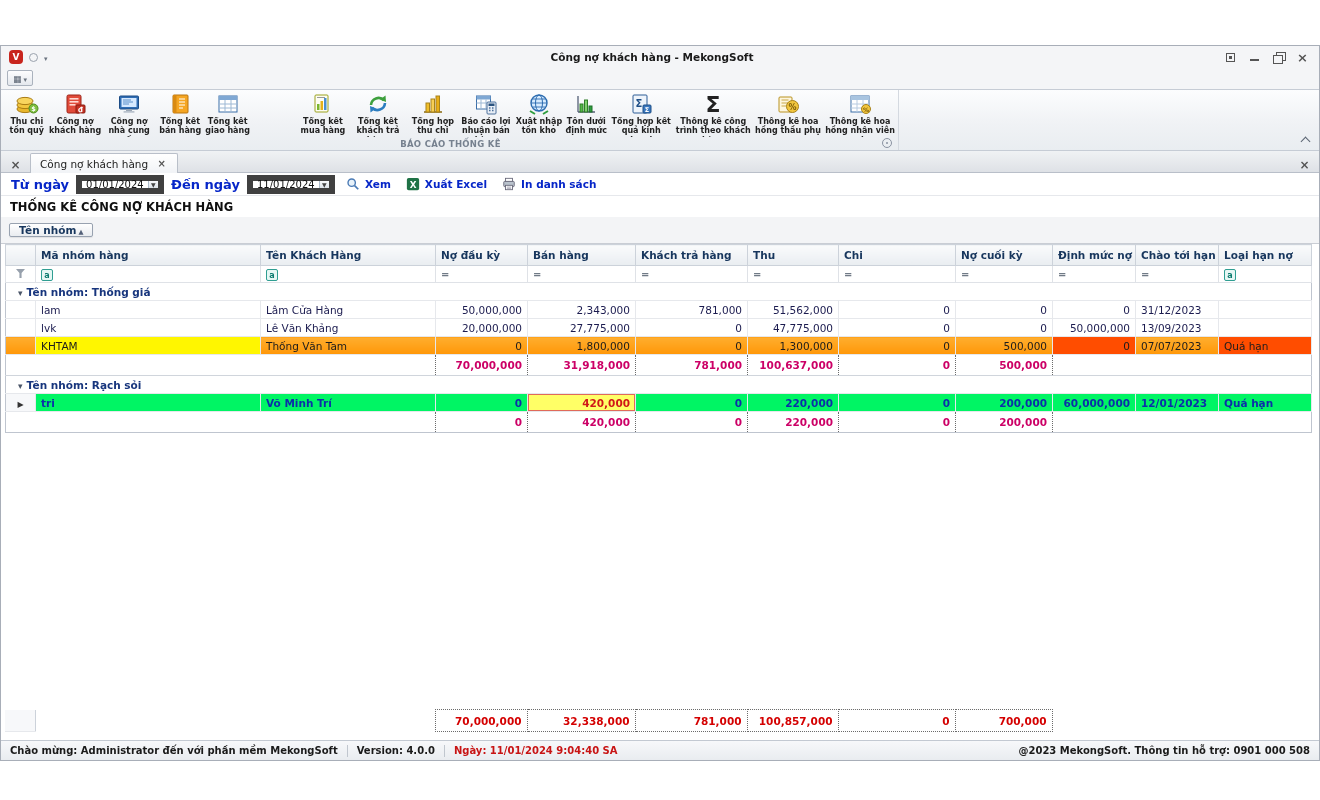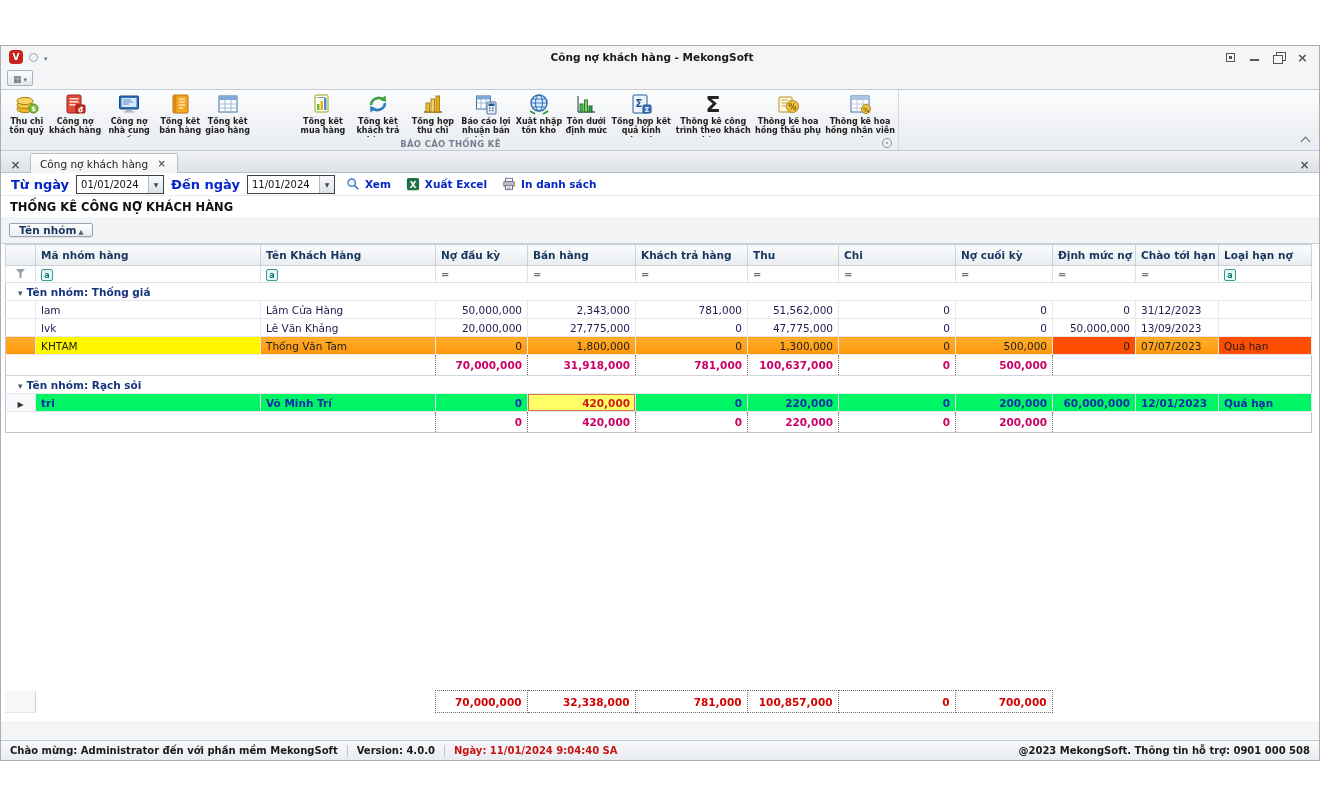--- a/index.html
+++ b/index.html
@@ -49,21 +49,21 @@
   
   .docstrip { height:22px; flex:0 0 22px; background:linear-gradient(#f0f2f4,#dee1e6); border-bottom:1px solid #b9bfc9; display:flex; align-items:flex-end; padding:0 8px;}
   .xicon { width:13px; height:14px; display:inline-flex; align-items:center; justify-content:center; color:#555; cursor:default;}
   .xicon::before { content:"×"; font-size:12px; font-weight:bold;}
   .doctab { margin-left:8px; height:20px; padding:0 9px; display:flex; align-items:center; gap:7px; background:linear-gradient(#ffffff,#f1f3f6); border:1px solid #b9bfc9; border-bottom:none; border-radius:2px 2px 0 0; font-size:10.5px; color:#222; position:relative; top:1px;}
   .doctab .xicon::before { font-size:10px;}
   .docstrip .right { margin-left:auto;}
   
   .filterbar { height:23px; flex:0 0 23px; background:#ffffff; display:flex; align-items:center; padding-left:10px; gap:7px; border-bottom:1px solid #e6e8ec;}
   .fb-label { color:#0626c8; font-weight:bold; font-size:13px;}
-  .dateedit { display:inline-flex; width:88px; height:19px; border:1px solid #404040; background:#fff; align-items:center;}
+  .dateedit { display:inline-flex; width:88px; height:19px; border:6px solid #404040; background:#fff; align-items:center;}
   .dateedit .val { flex:1; padding:0 4px; font-size:10px; color:#111; white-space:nowrap;}
   .dateedit .dd { width:15px; height:100%; border-left:1px solid #aebccb; background:linear-gradient(#f8f9fb,#dde3ea); display:flex; align-items:center; justify-content:center;}
   .dateedit .dd::before { content:"▼"; font-size:6px; color:#444;}
   .fb-btn { display:flex; align-items:center; gap:5px; color:#0626c8; font-weight:bold; font-size:10.5px; cursor:default; padding:0 4px;}
   .fb-btn:first-of-type { margin-left:14px;}
   .fb-icon svg { width:14px; height:14px; display:block;}
   
   .heading { height:21px; flex:0 0 21px; background:#fff; display:flex; align-items:center; padding-left:9px; font-weight:bold; font-size:11.5px; color:#101010;}
   .grouppanel { height:27px; flex:0 0 27px; background:#f3f4f6; border-bottom:1px solid #c9cdd4; display:flex; align-items:center; padding-left:8px;}
   .chip { display:inline-flex; align-items:center; gap:2px; border:1px solid #98a2b0; background:linear-gradient(#ffffff,#e9ecf0); padding:0 9px; height:14px; font-weight:bold; color:#17365d; font-size:10.5px; border-radius:2px; box-shadow:0 1px 1px rgba(0,0,0,.08);}
@@ -92,21 +92,21 @@
   tr.row-selected td.c3 { background:#ffff66; color:#d01818; box-shadow:inset 0 0 0 1px #e06a5a;}
   tr.row-selected td.ind { background:#f7f8fa; color:#222; font-weight:normal;}
   .selarrow::before { content:"▶"; font-size:8px; color:#333;}
   tr.gsub td { height:21px; border:none; background:#fff;}
   tr.gsub td.subval { border:1px dotted #6b6b6b; color:#cc0066; font-weight:bold; text-align:right;}
   .gridsummary { position:absolute; bottom:8px; left:4px;}
   table.sumtable { border-collapse:collapse; table-layout:fixed; width:1306px; font-size:10.5px;}
   .sumtable td { overflow:hidden; white-space:nowrap; padding:0 5px; height:22px;}
   .sumtable td.grandval { border:1px dotted #6b6b6b; color:#d40000; font-weight:bold; text-align:right; background:#fff;}
   
-  .statusbar { height:20px; flex:0 0 20px; background:linear-gradient(#f7f8fa,#e9ecf0); border-top:1px solid #c3c9d2; display:flex; align-items:center; padding:4px 9px; gap:9px; font-size:10px; font-weight:bold; color:#1a1a1a;margin-top:19px;}
+  .statusbar { height:20px; flex:0 0 20px; background:linear-gradient(#f7f8fa,#e9ecf0); border-top:1px solid #c3c9d2; display:flex; align-items:center; padding:4px 9px; gap:9px; font-size:10px; font-weight:bold; color:#1a1a1a;}
   .sb-sep { width:1px; height:12px; background:#c0c6ce;}
   .sb-date { color:#c81414;}
   .sb-right { margin-left:auto;}
 </style>
 </head>
 <body>
 
 <div class="window">
 
   <div class="titlebar">

